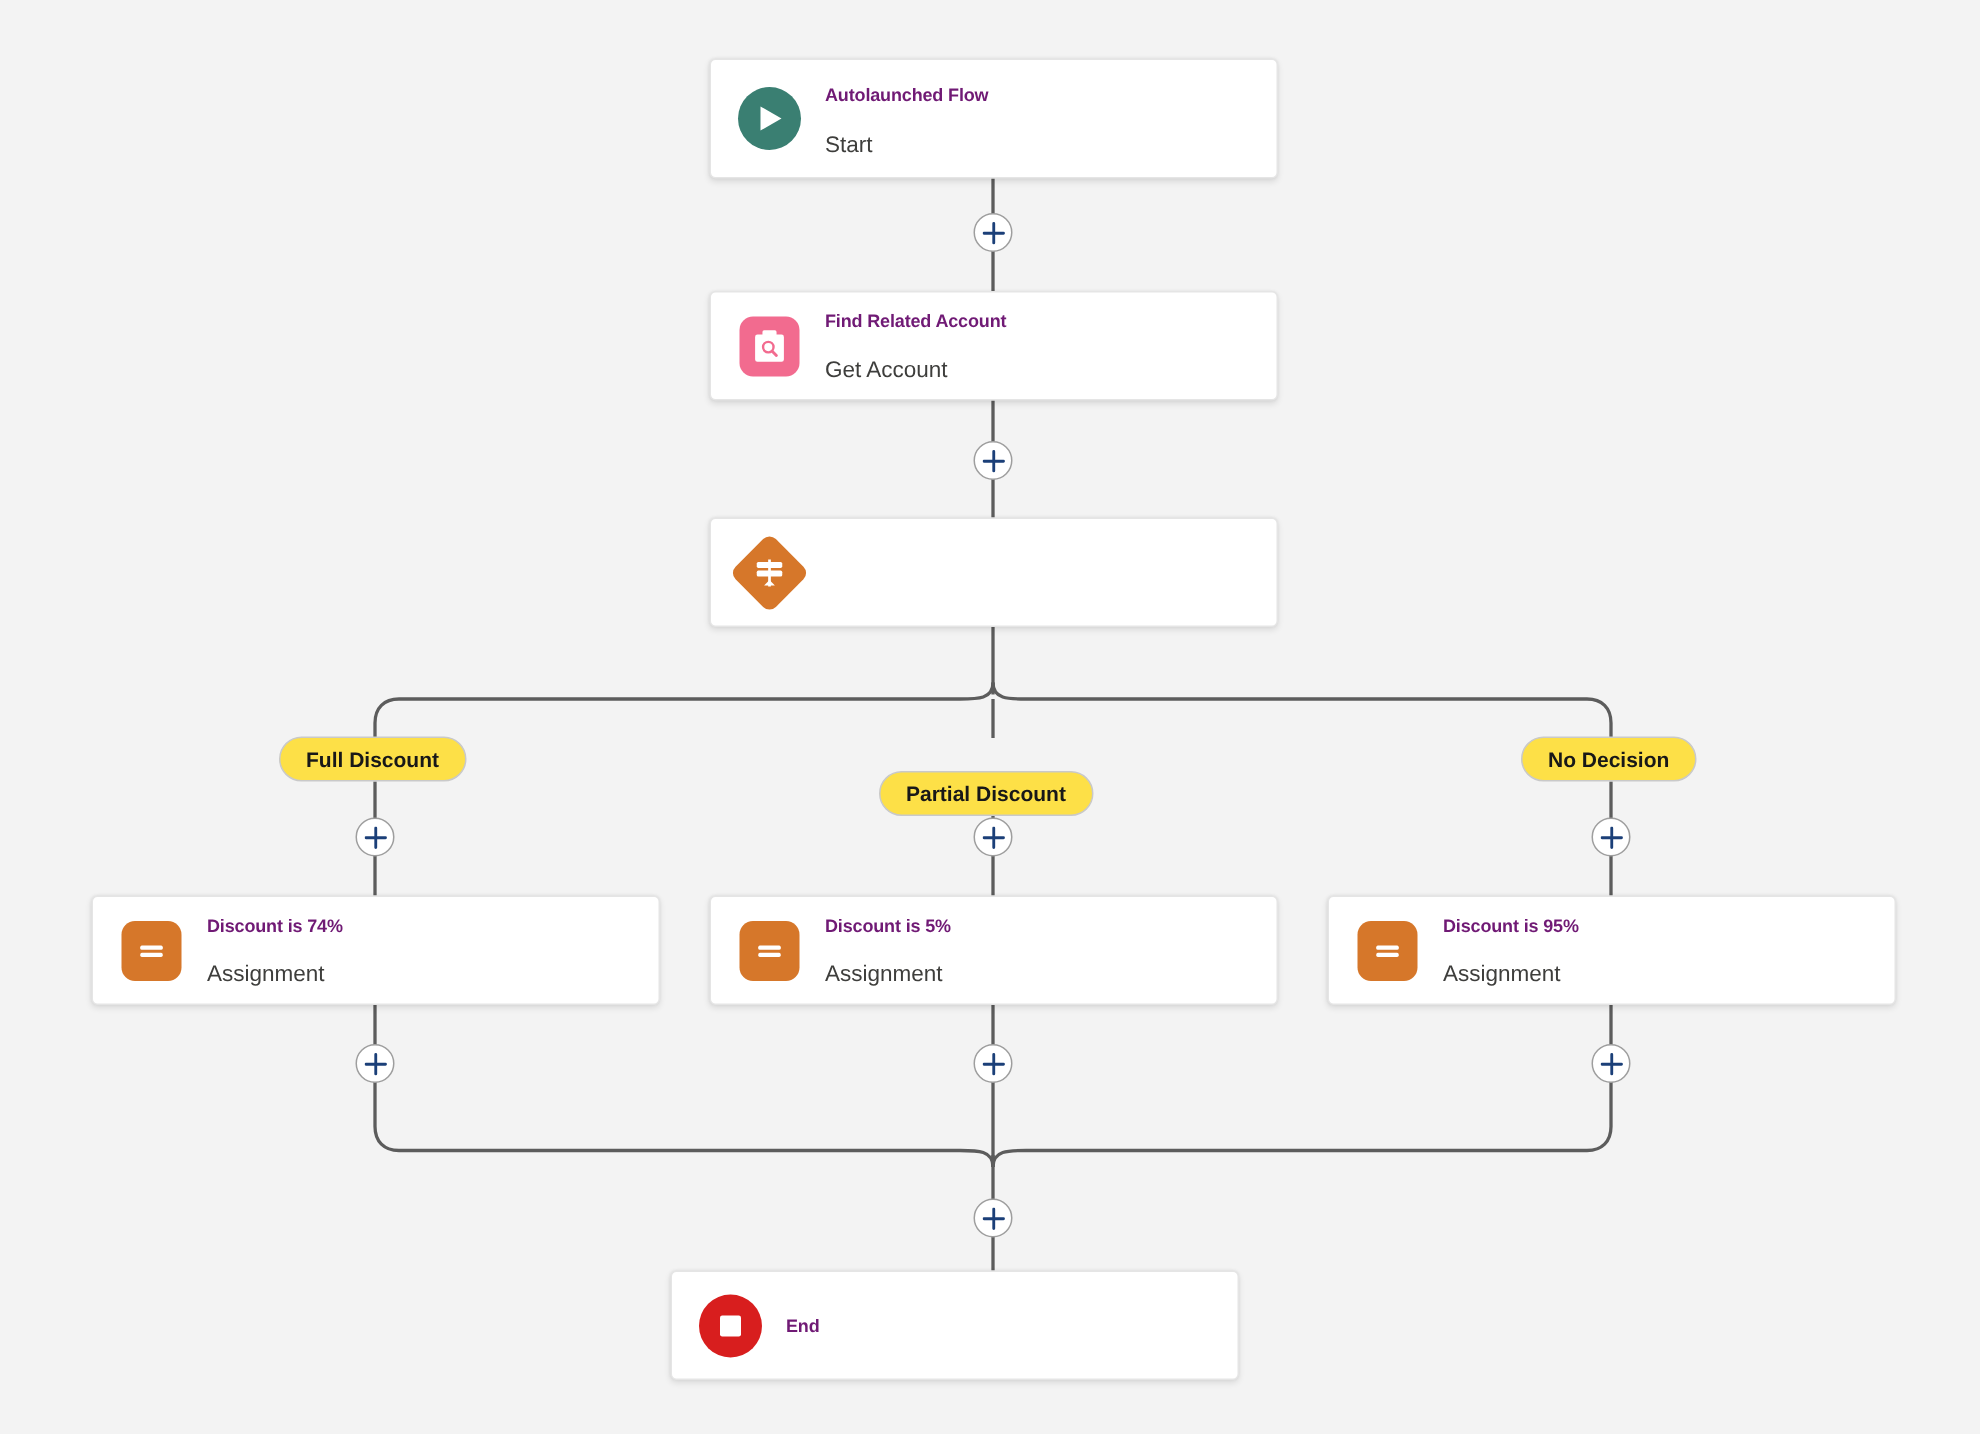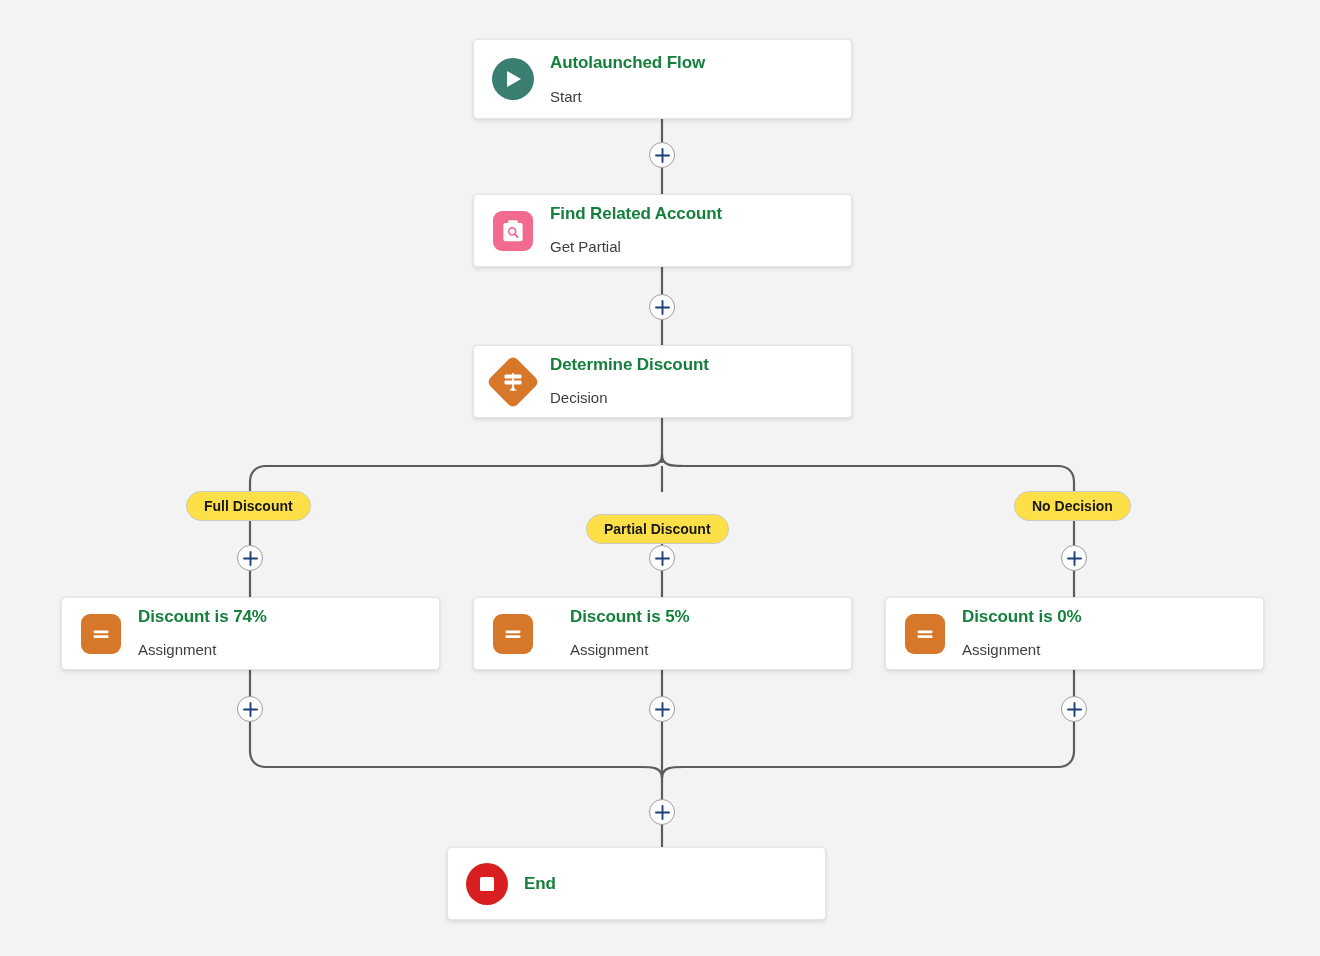--- a/index.html
+++ b/index.html
@@ -48,23 +48,23 @@
     justify-content: center;
     margin-right: 16px;
   }
   .node-text {
     display: flex;
     flex-direction: column;
     justify-content: center;
     min-width: 0;
   }
   .node-title {
-    font-size: 17px;
+    font-size: 12px;
     font-weight: bold;
-    color: #15803d;
+    color: #701a75;
     line-height: 20px;
     letter-spacing: -0.1px;
     white-space: nowrap;
   }
   .node-subtitle {
     font-size: 15px;
     font-weight: normal;
     color: #3e3e3c;
     line-height: 20px;
     margin-top: 13px;
@@ -180,57 +180,53 @@
         <svg width="24" height="26" viewBox="0 0 24 26" aria-hidden="true">
           <path d="M4,5 h16 a1.6,1.6 0 0 1 1.6,1.6 v15 a1.6,1.6 0 0 1 -1.6,1.6 h-16 a1.6,1.6 0 0 1 -1.6,-1.6 v-15 A1.6,1.6 0 0 1 4,5 Z" fill="#ffffff"></path>
           <path d="M8.4,2.2 h7.2 a1.1,1.1 0 0 1 1.1,1.1 v3.1 h-9.4 v-3.1 a1.1,1.1 0 0 1 1.1,-1.1 Z" fill="#ffffff"></path>
           <circle cx="11.2" cy="13.4" r="3.5" fill="none" stroke="#f26b8f" stroke-width="1.6"></circle>
           <line x1="13.8" y1="16.1" x2="16.6" y2="19.0" stroke="#f26b8f" stroke-width="1.9" stroke-linecap="round"></line>
         </svg>
       </div>
     </div>
     <div class="node-text">
       <div class="node-title">Find Related Account</div>
-      <div class="node-subtitle">Get Partial</div>
+      <div class="node-subtitle">Get Account</div>
     </div>
   </div>
 
   <div class="node" style="left:473px; top:345px; width:379px; height:73px;">
     <div class="node-icon">
       <div class="ic-diamond">
         <svg width="24" height="24" viewBox="0 0 24 24" aria-hidden="true">
           <rect x="3.5" y="4.6" width="17" height="4.0" rx="1.1" fill="#ffffff"></rect>
           <rect x="3.5" y="10.4" width="17" height="4.0" rx="1.1" fill="#ffffff"></rect>
           <rect x="11.1" y="3.0" width="1.8" height="18" fill="#ffffff"></rect>
           <polygon points="12,16.6 15.6,20.4 8.4,20.4" fill="#ffffff"></polygon>
         </svg>
       </div>
     </div>
-    <div class="node-text">
-      <div class="node-title">Determine Discount</div>
-      <div class="node-subtitle">Decision</div>
-    </div>
   </div>
 
   <div class="node" style="left:61px; top:597px; width:379px; height:73px;">
     <div class="node-icon">
       <div class="ic-rounded ic-assignment">
         <svg width="24" height="24" viewBox="0 0 24 24" aria-hidden="true">
           <rect x="4.5" y="8.4" width="15" height="2.8" rx="1.1" fill="#ffffff"></rect>
           <rect x="4.5" y="13.2" width="15" height="2.8" rx="1.1" fill="#ffffff"></rect>
         </svg>
       </div>
     </div>
     <div class="node-text">
       <div class="node-title">Discount is 74%</div>
       <div class="node-subtitle">Assignment</div>
     </div>
   </div>
 
-  <div class="node" style="left:473px; top:597px; width:379px; height:73px;gap:20px;">
+  <div class="node" style="left:473px; top:597px; width:379px; height:73px;">
     <div class="node-icon">
       <div class="ic-rounded ic-assignment">
         <svg width="24" height="24" viewBox="0 0 24 24" aria-hidden="true">
           <rect x="4.5" y="8.4" width="15" height="2.8" rx="1.1" fill="#ffffff"></rect>
           <rect x="4.5" y="13.2" width="15" height="2.8" rx="1.1" fill="#ffffff"></rect>
         </svg>
       </div>
     </div>
     <div class="node-text">
       <div class="node-title">Discount is 5%</div>
@@ -241,21 +237,21 @@
   <div class="node" style="left:885px; top:597px; width:379px; height:73px;">
     <div class="node-icon">
       <div class="ic-rounded ic-assignment">
         <svg width="24" height="24" viewBox="0 0 24 24" aria-hidden="true">
           <rect x="4.5" y="8.4" width="15" height="2.8" rx="1.1" fill="#ffffff"></rect>
           <rect x="4.5" y="13.2" width="15" height="2.8" rx="1.1" fill="#ffffff"></rect>
         </svg>
       </div>
     </div>
     <div class="node-text">
-      <div class="node-title">Discount is 0%</div>
+      <div class="node-title">Discount is 95%</div>
       <div class="node-subtitle">Assignment</div>
     </div>
   </div>
 
   <div class="node single-line" style="left:447px; top:847px; width:379px; height:73px;">
     <div class="node-icon">
       <div class="ic-circle ic-end">
         <svg width="20" height="20" viewBox="0 0 20 20" aria-hidden="true">
           <rect x="3" y="3" width="14" height="14" rx="1.5" fill="#ffffff"></rect>
         </svg>

